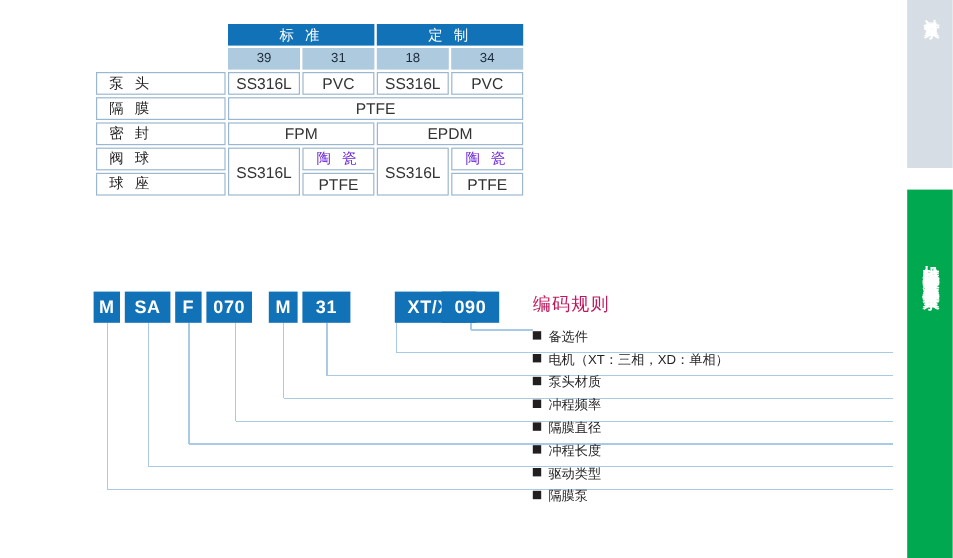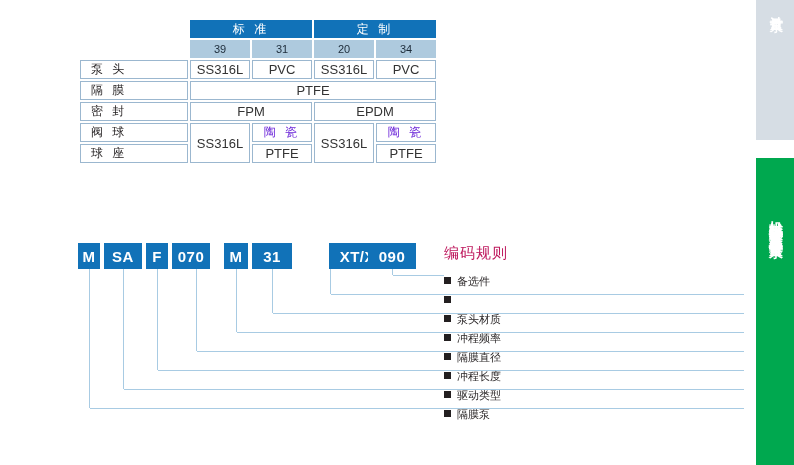--- a/index.html
+++ b/index.html
@@ -142,21 +142,21 @@
   <tbody>
       <tr>
     <td class="spacer-cell"></td>
     <th class="hdr-main" colspan="2">标 准</th>
     <th class="hdr-main" colspan="2">定 制</th>
   </tr>
   <tr>
     <td class="spacer-cell"></td>
     <th class="hdr-sub">39</th>
     <th class="hdr-sub">31</th>
-    <th class="hdr-sub">20</th>
+    <th class="hdr-sub">18</th>
     <th class="hdr-sub">34</th>
   </tr>
 
   <tr>
     <td class="lbl-cell">泵 头</td>
     <td class="val-cell">SS316L</td>
     <td class="val-cell">PVC</td>
     <td class="val-cell">SS316L</td>
     <td class="val-cell">PVC</td>
   </tr>
@@ -222,21 +222,21 @@
     <div class="code-block" style="left: 146px; width: 24px;">M</div>
     <div class="code-block" style="left: 174px; width: 40px;">31</div>
     <div class="code-block" style="left: 218px; width: 68px; margin-left: 33px;">XT/XD</div>
     <div class="code-block" style="left: 290px; width: 48px;">090</div>
   </div>
 
 <div id="legend">
   <div id="legend-title">编码规则</div>
   <div id="legend-items">
       <div class="legend-item"><span class="bullet"></span><span>备选件</span></div>
-      <div class="legend-item"><span class="bullet"></span></div>
+      <div class="legend-item"><span class="bullet"></span><span>电机（XT：三相，XD：单相）</span></div>
       <div class="legend-item"><span class="bullet"></span><span>泵头材质</span></div>
       <div class="legend-item"><span class="bullet"></span><span>冲程频率</span></div>
       <div class="legend-item"><span class="bullet"></span><span>隔膜直径</span></div>
       <div class="legend-item"><span class="bullet"></span><span>冲程长度</span></div>
       <div class="legend-item"><span class="bullet"></span><span>驱动类型</span></div>
       <div class="legend-item"><span class="bullet"></span><span>隔膜泵</span></div>
     </div>
 </div>
 
 </body></html>

